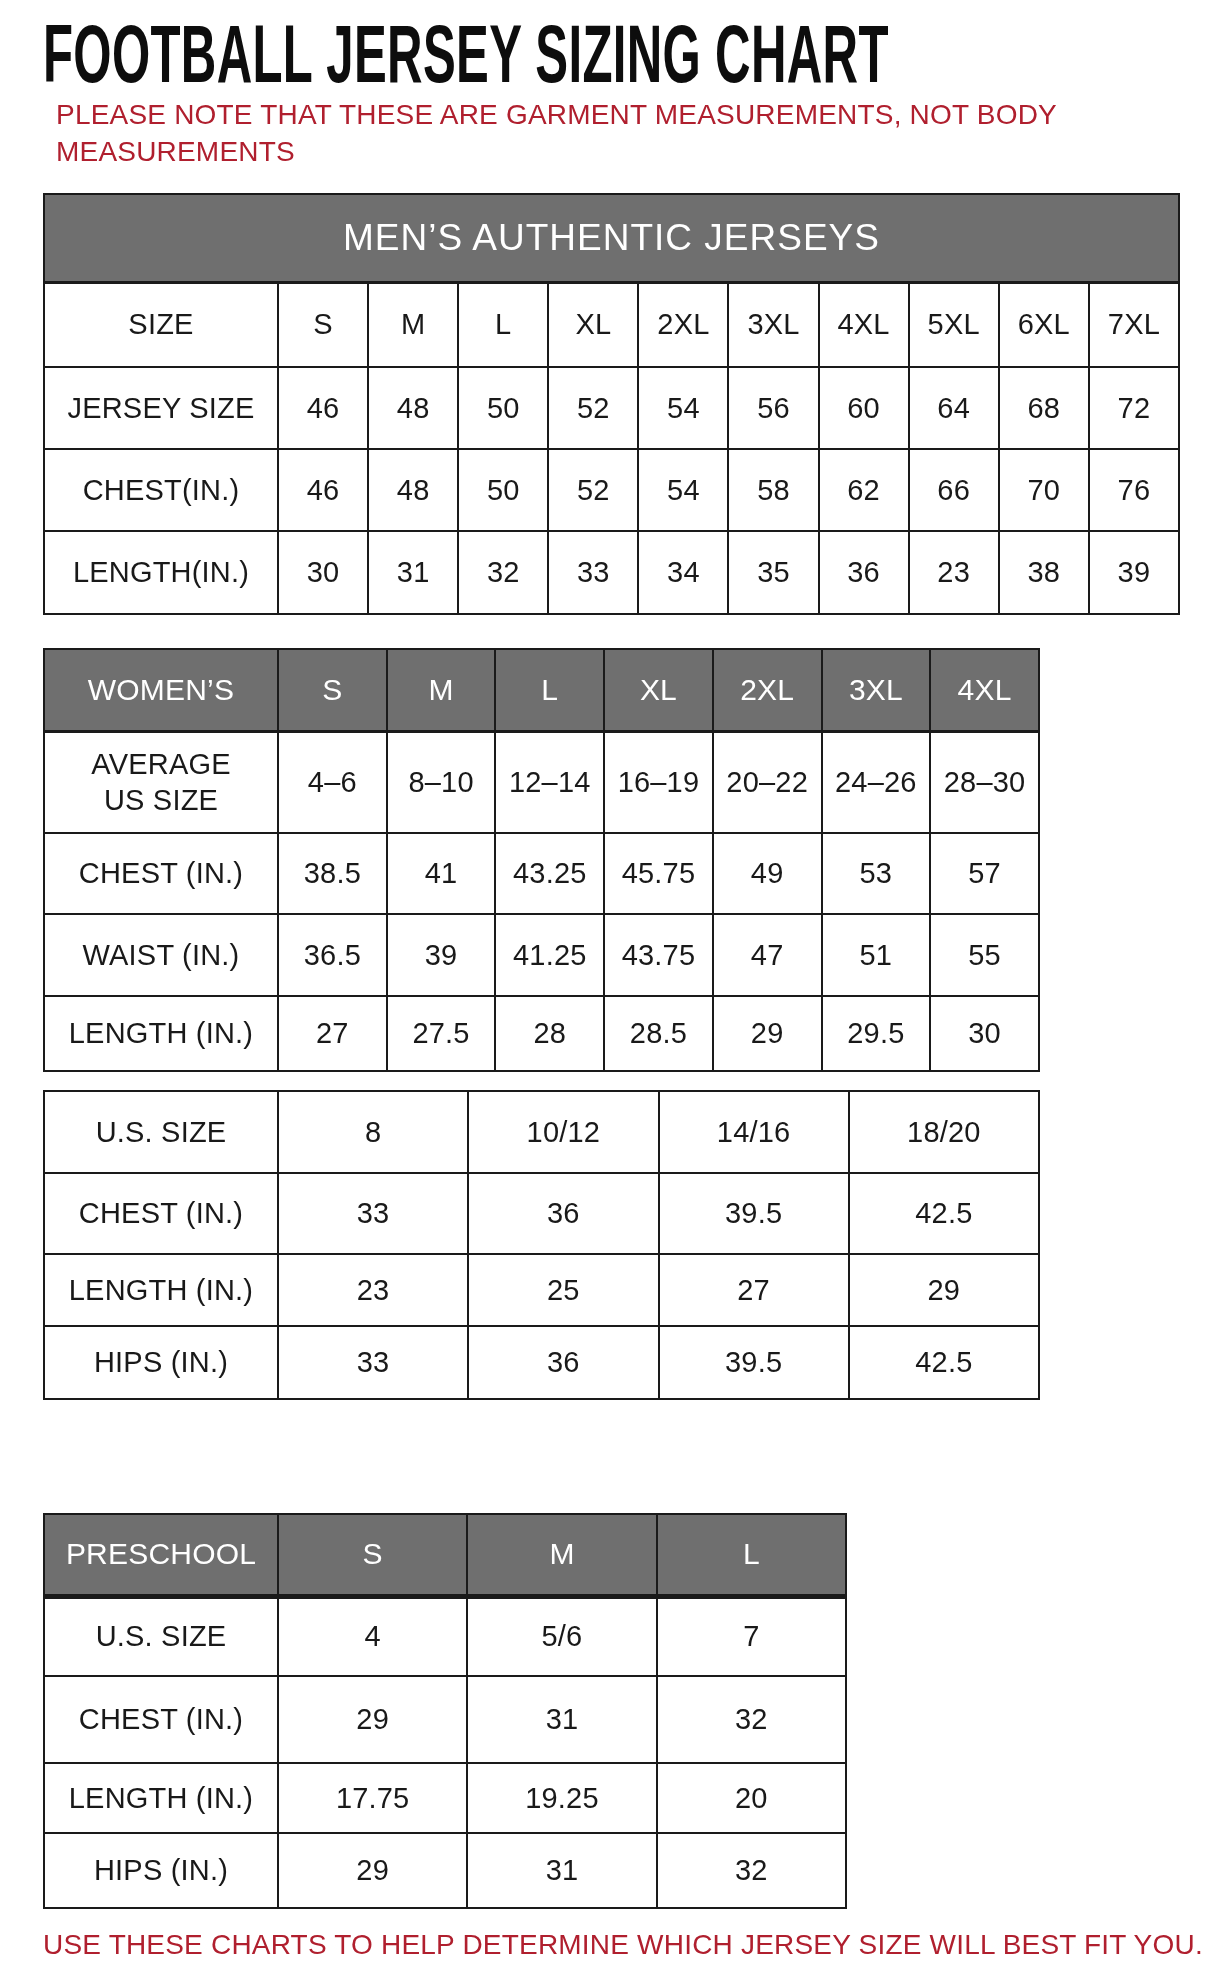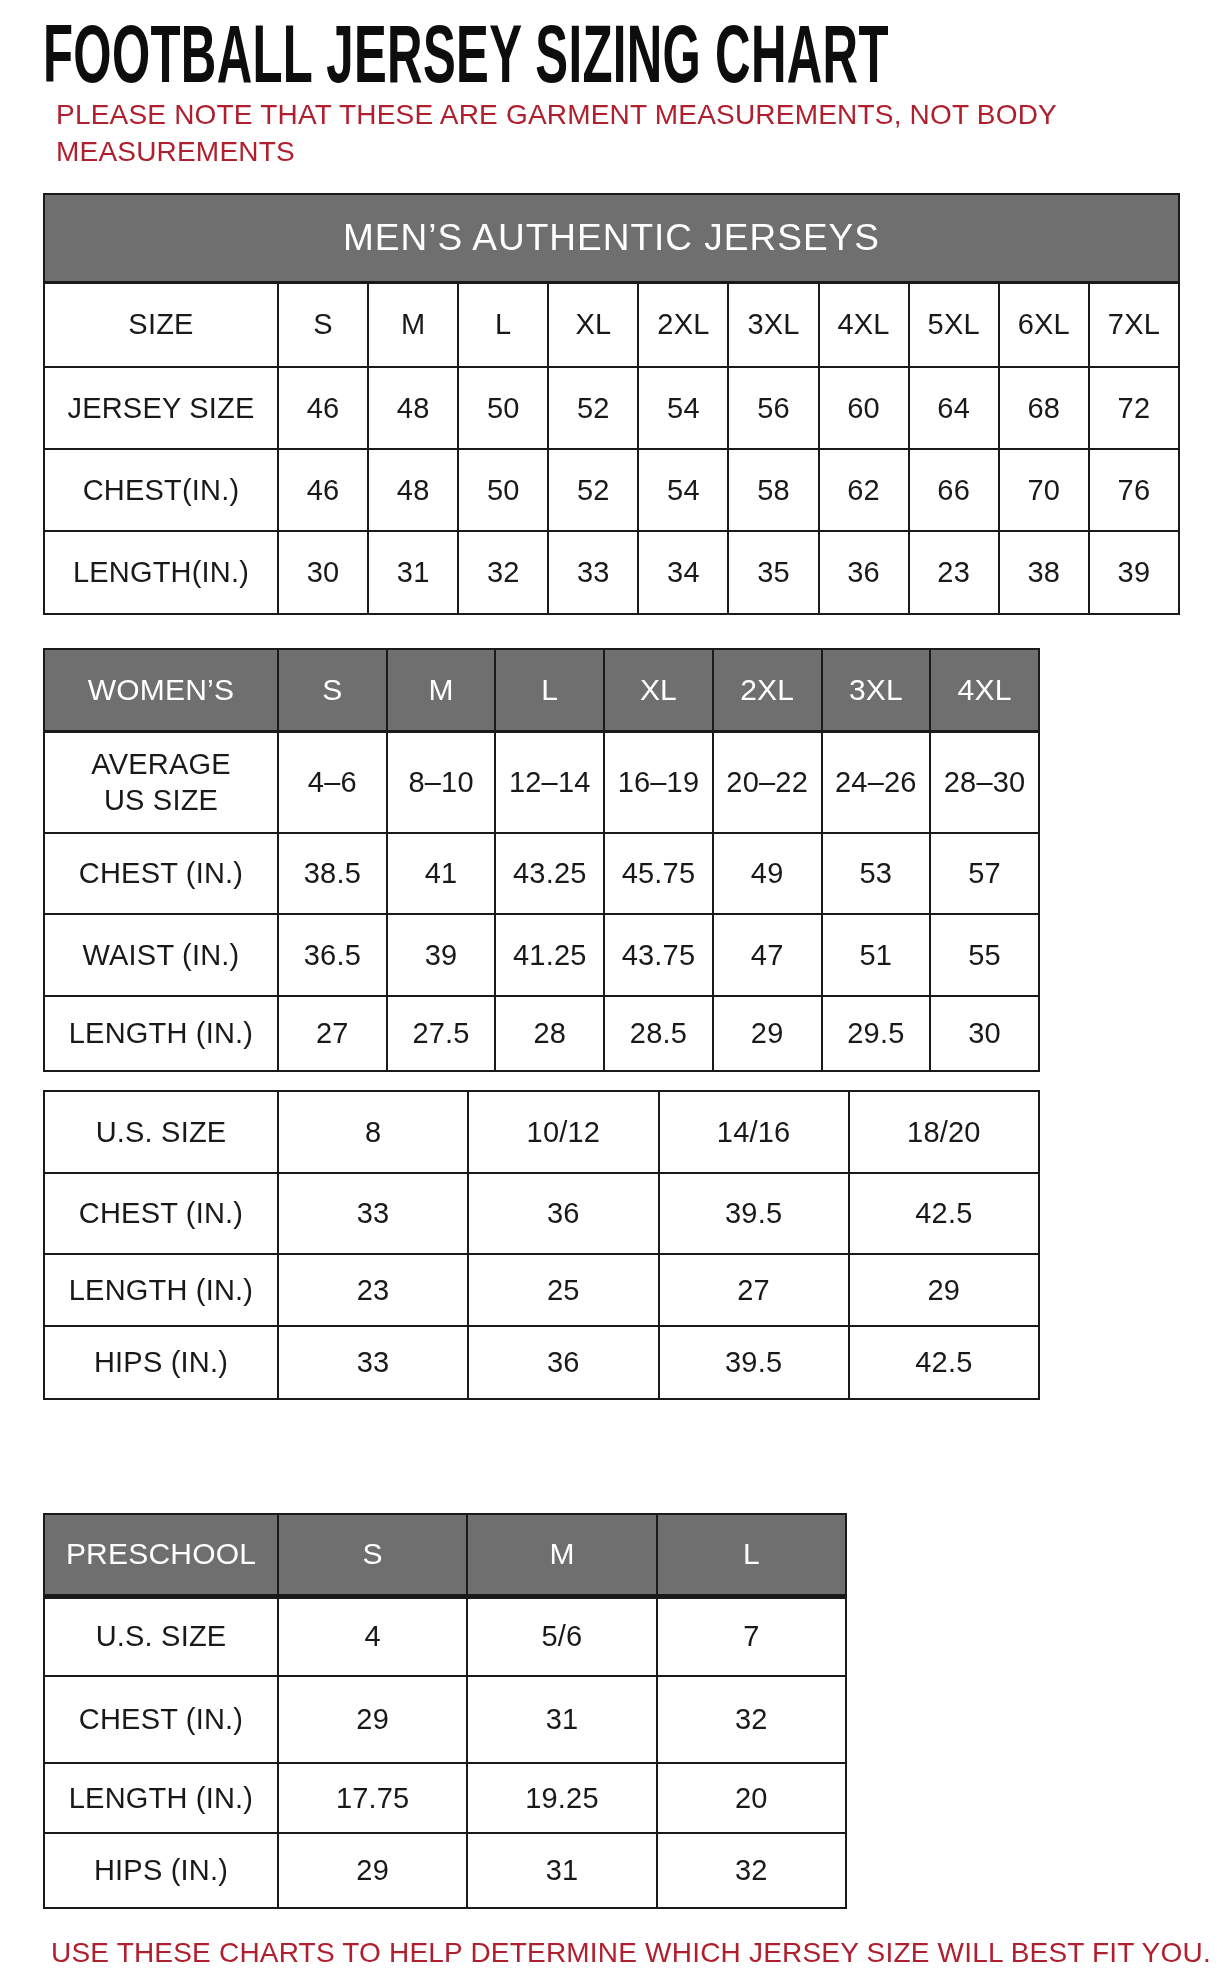--- a/index.html
+++ b/index.html
@@ -37,21 +37,21 @@
     font-size: 28px;
     line-height: 37px;
     color: #b01f2e;
     white-space: pre-line;
     letter-spacing: 0.2px;
   }
   .footer-note {
     position: absolute;
     left: 43px;
     top: 1928px;
-    margin: 8px;
+    margin: 0;
     font-size: 28px;
     line-height: 34px;
     color: #b01f2e;
     white-space: nowrap;
     letter-spacing: 0.2px;
   }
   table.tbl {
     position: absolute;
     border-collapse: collapse;
     table-layout: fixed;

